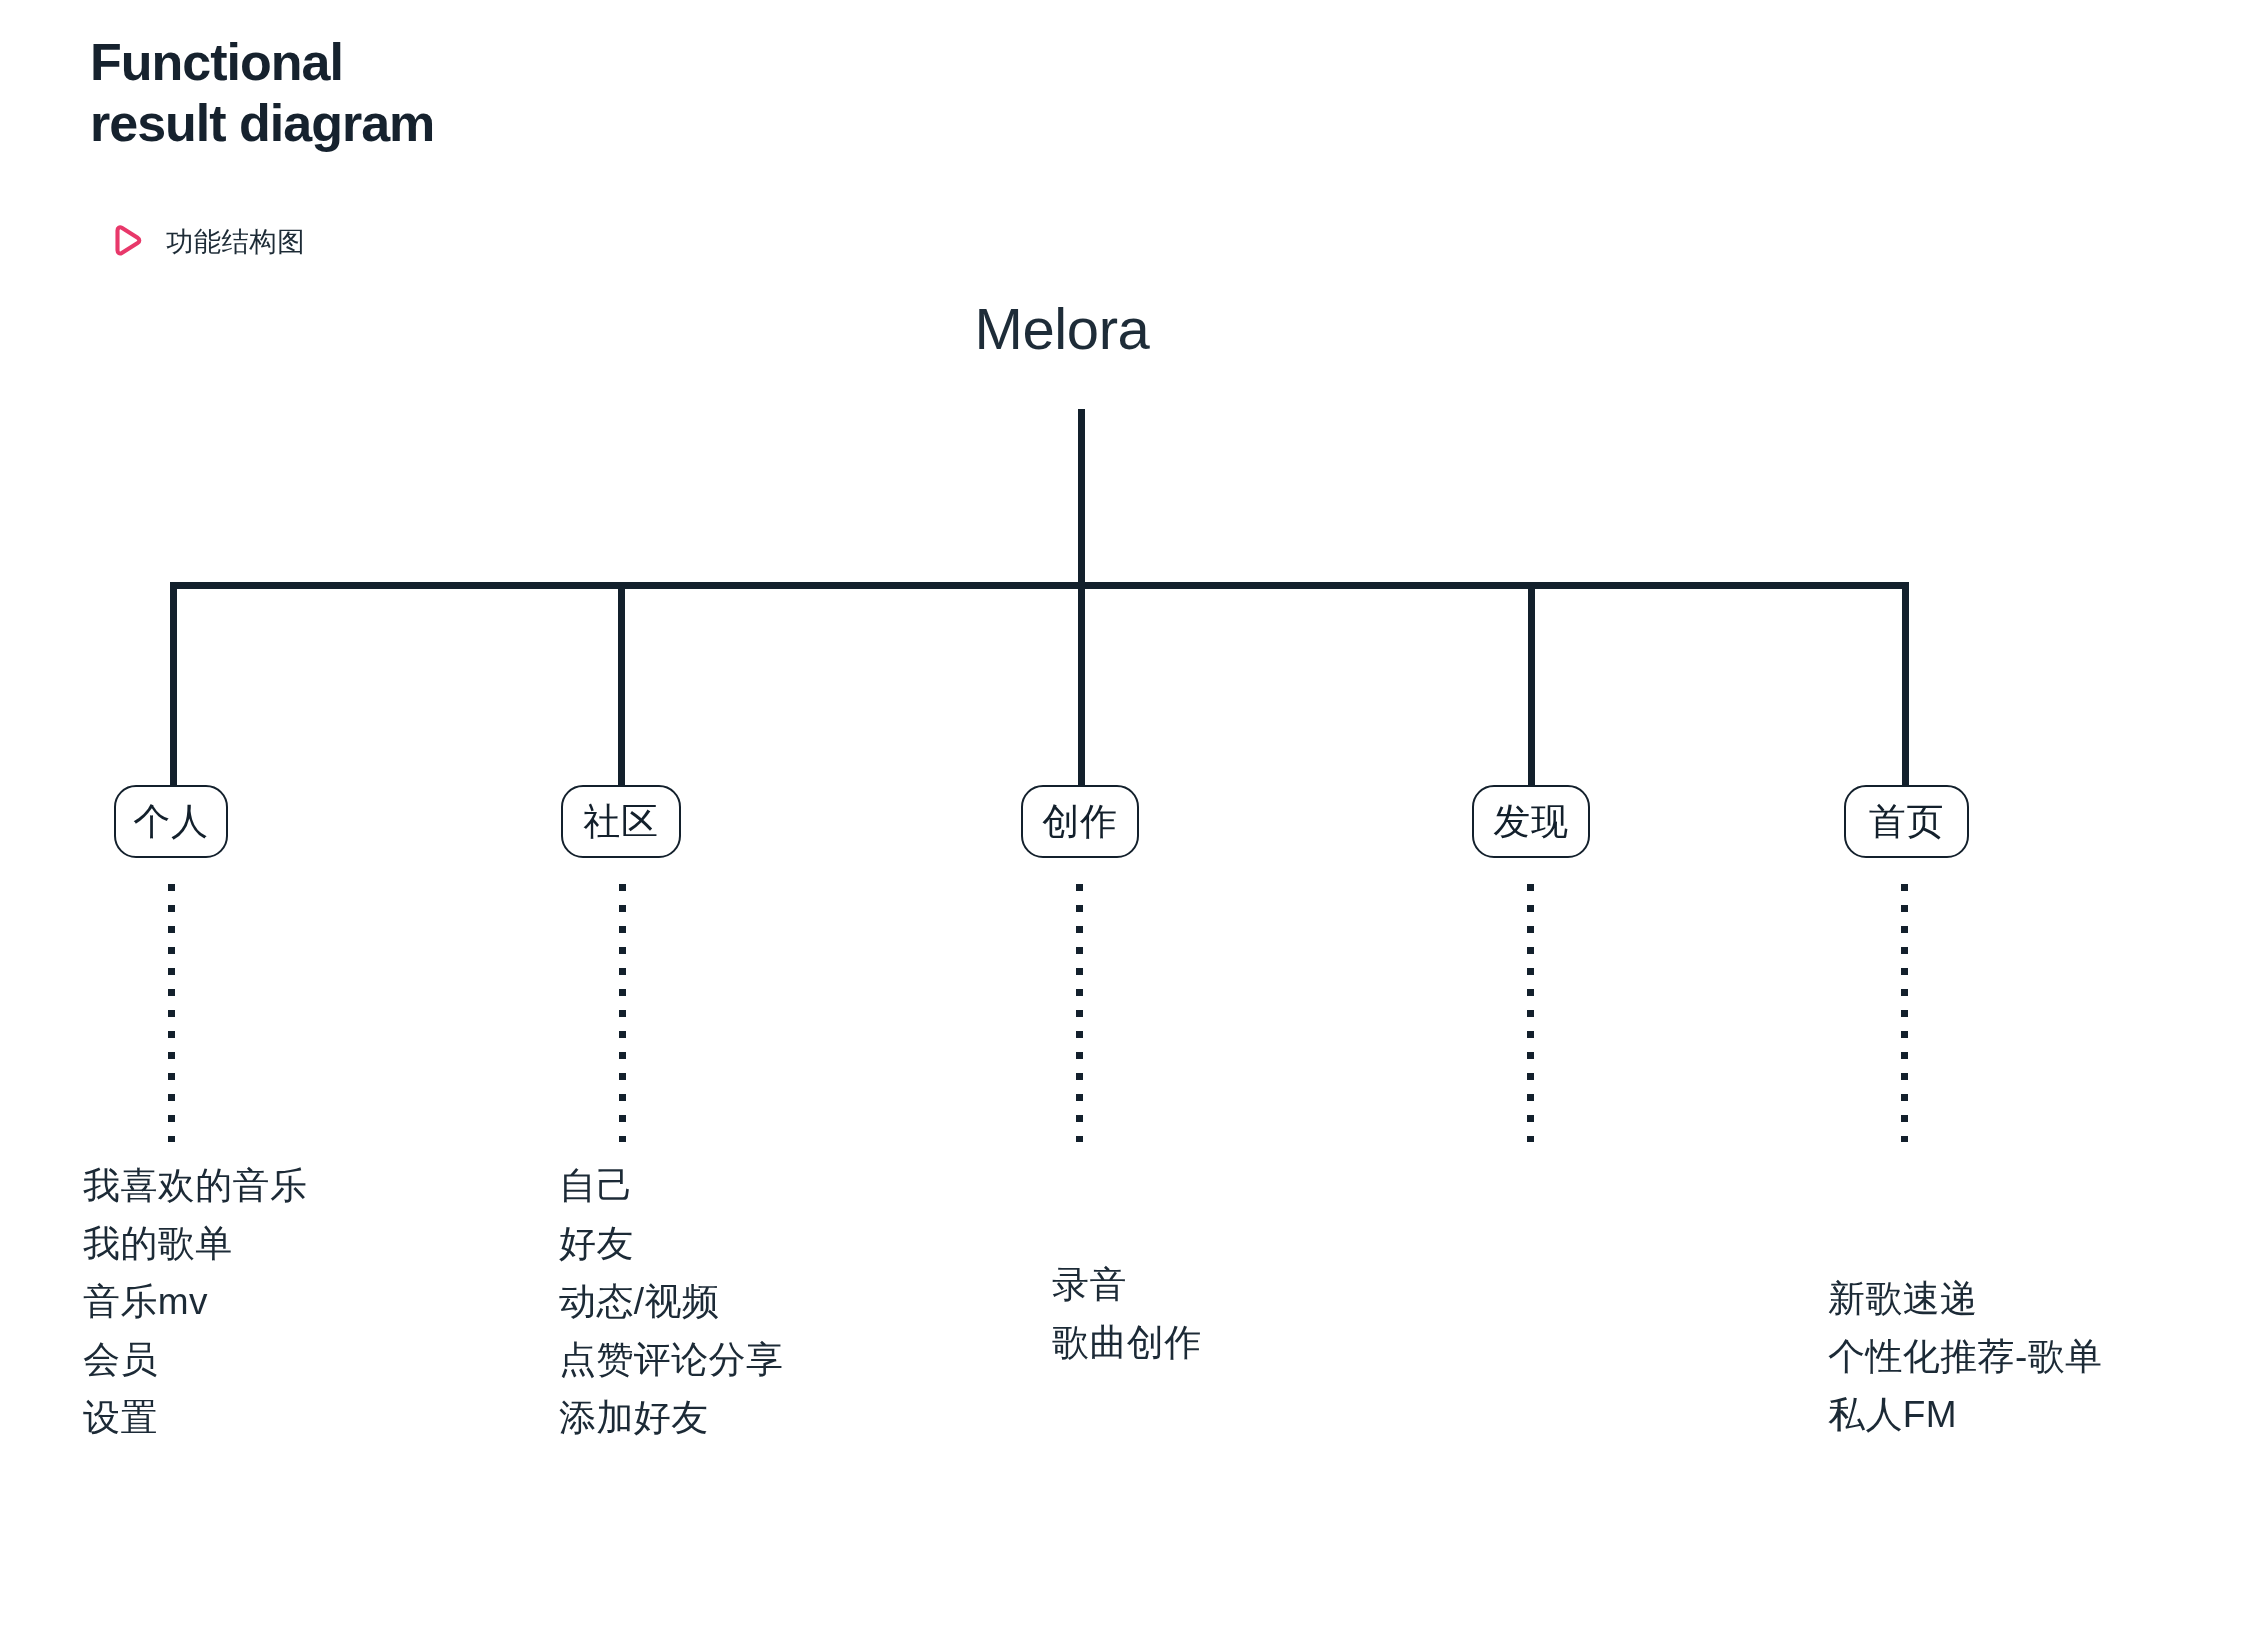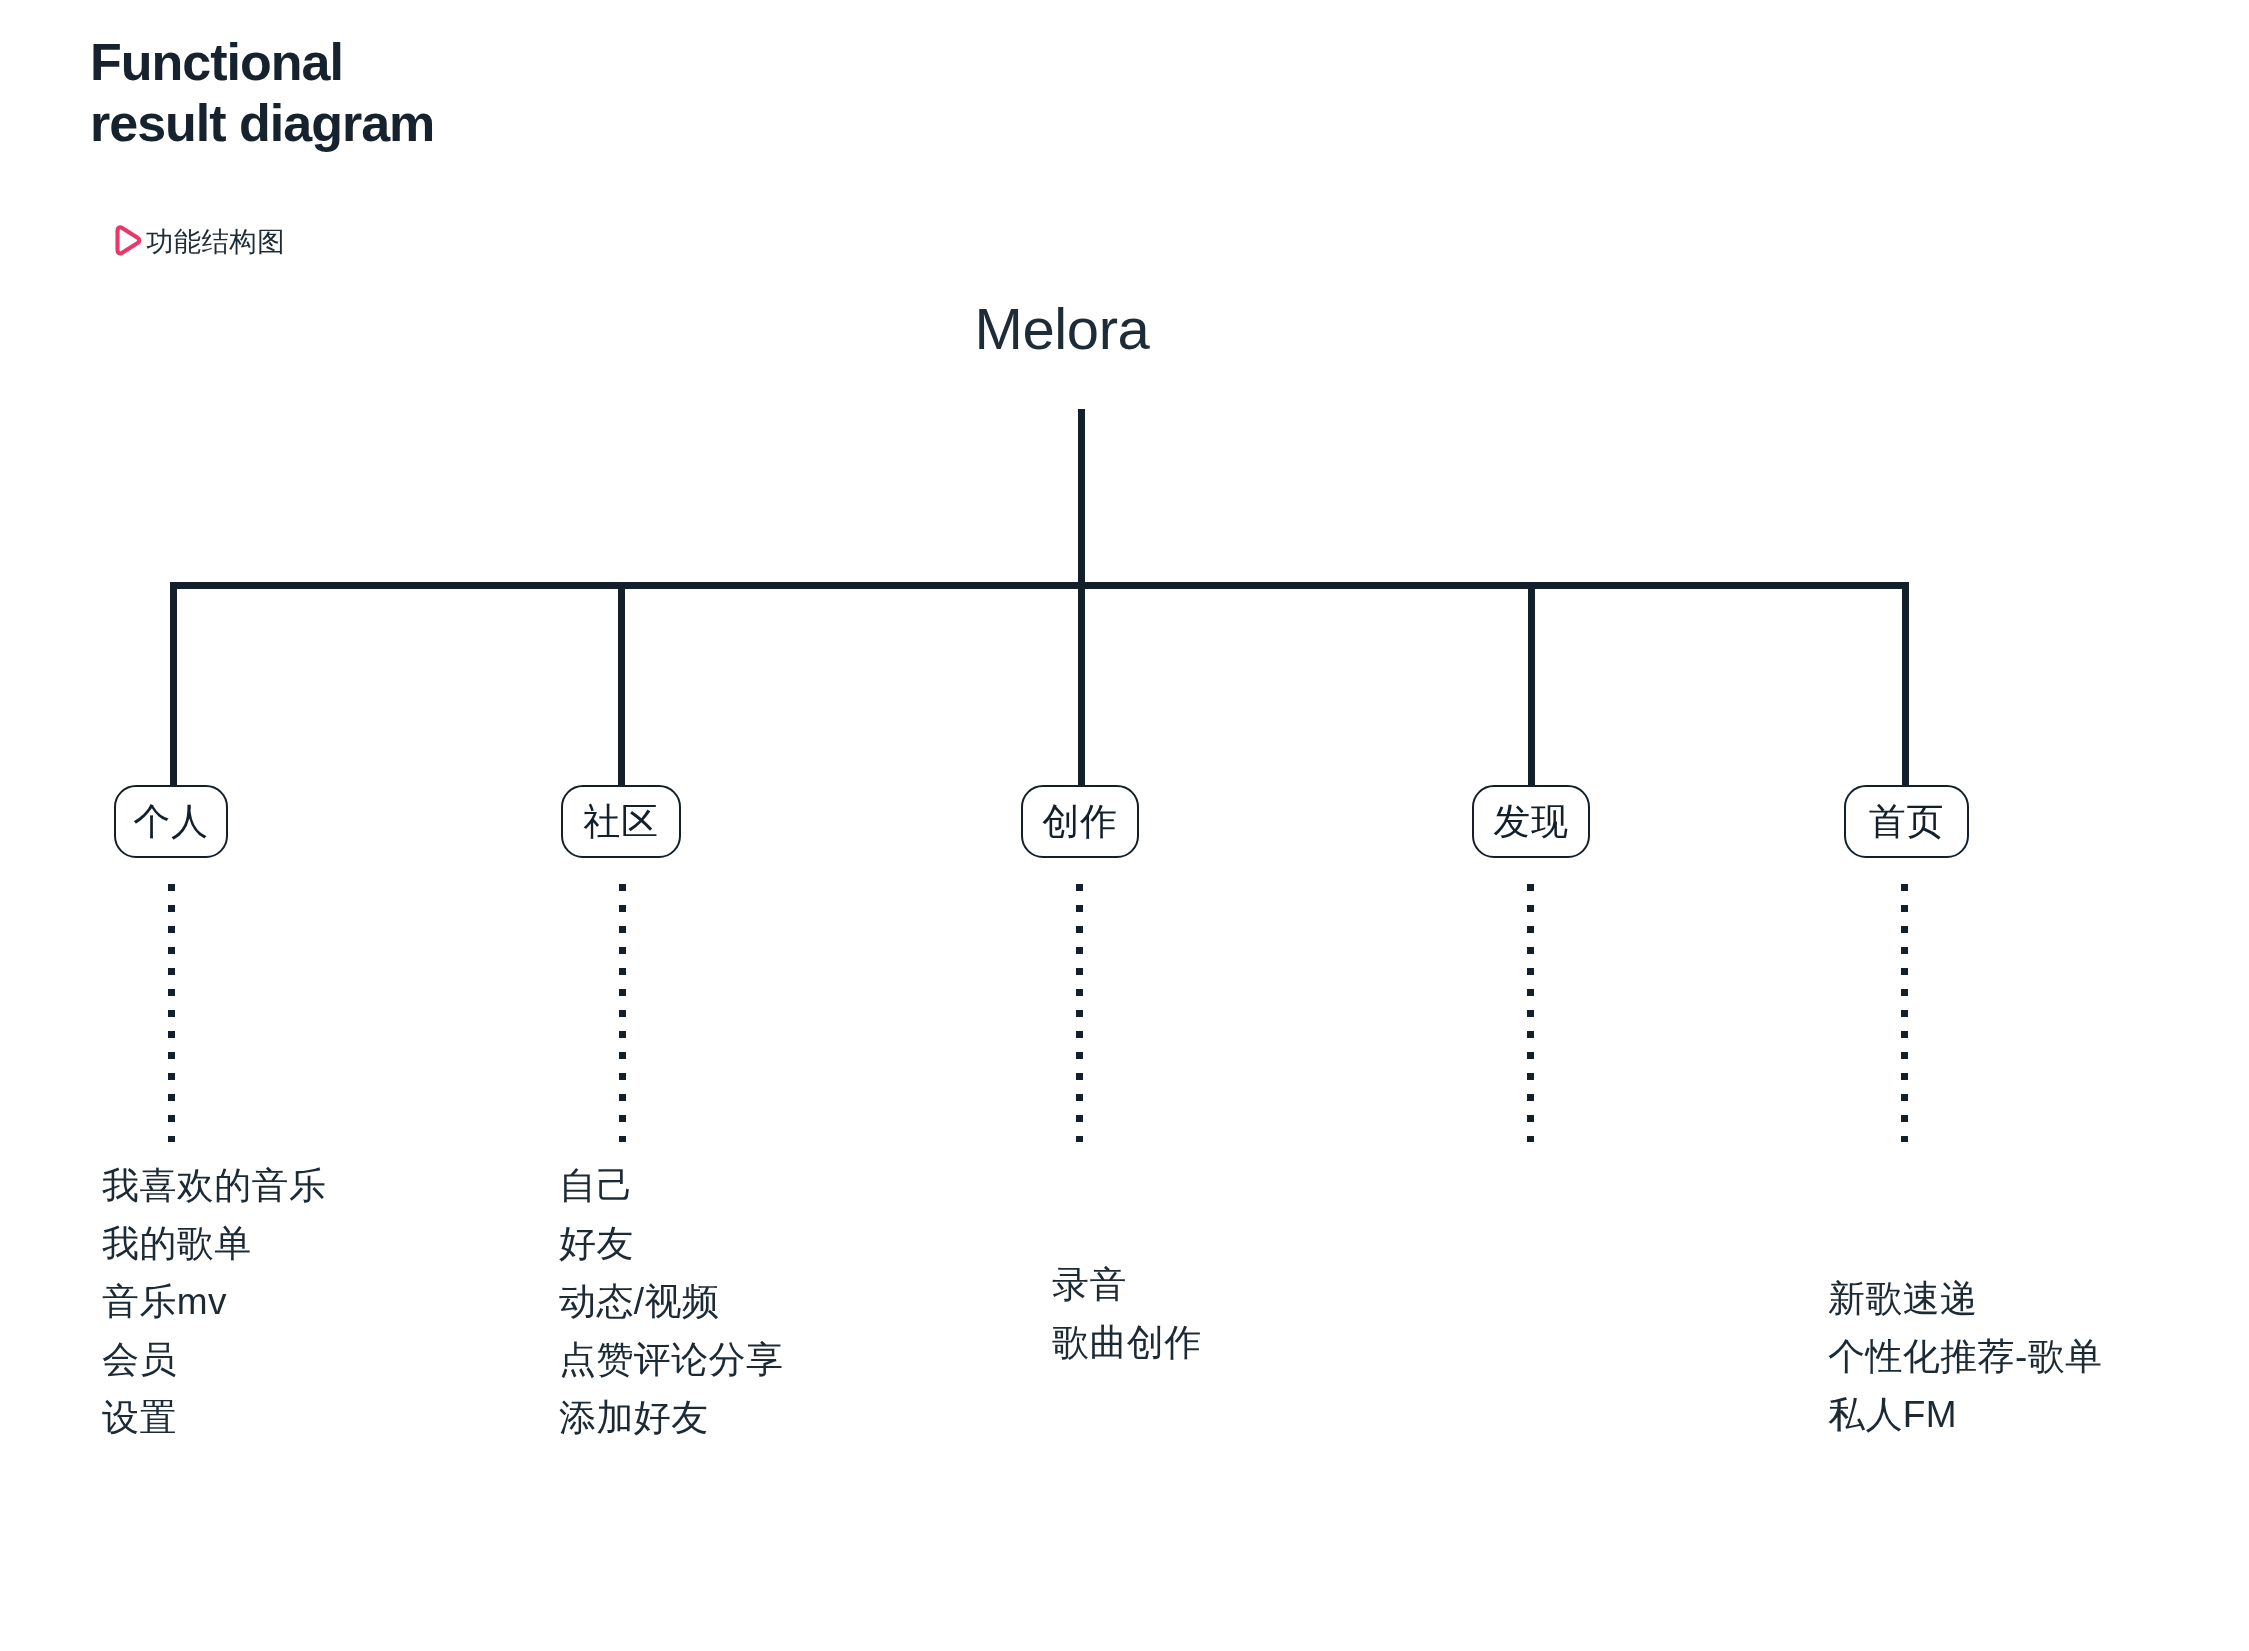--- a/index.html
+++ b/index.html
@@ -37,20 +37,21 @@
     color: #16222e;
     white-space: pre-line;
   }
 
   .subtitle-row {
     position: absolute;
     left: 108px;
     top: 223px;
     display: flex;
     align-items: center;
+    gap: 20px;
   }
   .play-icon {
     width: 38px;
     height: 38px;
     display: block;
   }
   .subtitle-text {
     font-size: 27.4px;
     font-weight: 400;
     color: #1d2b36;
@@ -171,21 +172,21 @@
   <div class="pill" style="left:1844px; top:785px; width:125px;">
     <span>首页</span>
   </div>
 
   <div class="dotted" style="left:168px; top:884px; height:258px;"></div>
   <div class="dotted" style="left:619px; top:884px; height:258px;"></div>
   <div class="dotted" style="left:1076px; top:884px; height:258px;"></div>
   <div class="dotted" style="left:1527px; top:884px; height:258px;"></div>
   <div class="dotted" style="left:1901px; top:884px; height:258px;"></div>
 
-  <div class="leaf-list" id="leaves-0" style="left:102px; top:1167px;">
+  <div class="leaf-list" id="leaves-0" style="left:83px; top:1167px;">
       <div class="leaf-item">我喜欢的音乐</div>
       <div class="leaf-item">我的歌单</div>
       <div class="leaf-item">音乐mv</div>
       <div class="leaf-item">会员</div>
       <div class="leaf-item">设置</div>
     </div>
   <div class="leaf-list" id="leaves-1" style="left:559px; top:1167px;">
       <div class="leaf-item">自己</div>
       <div class="leaf-item">好友</div>
       <div class="leaf-item">动态/视频</div>

